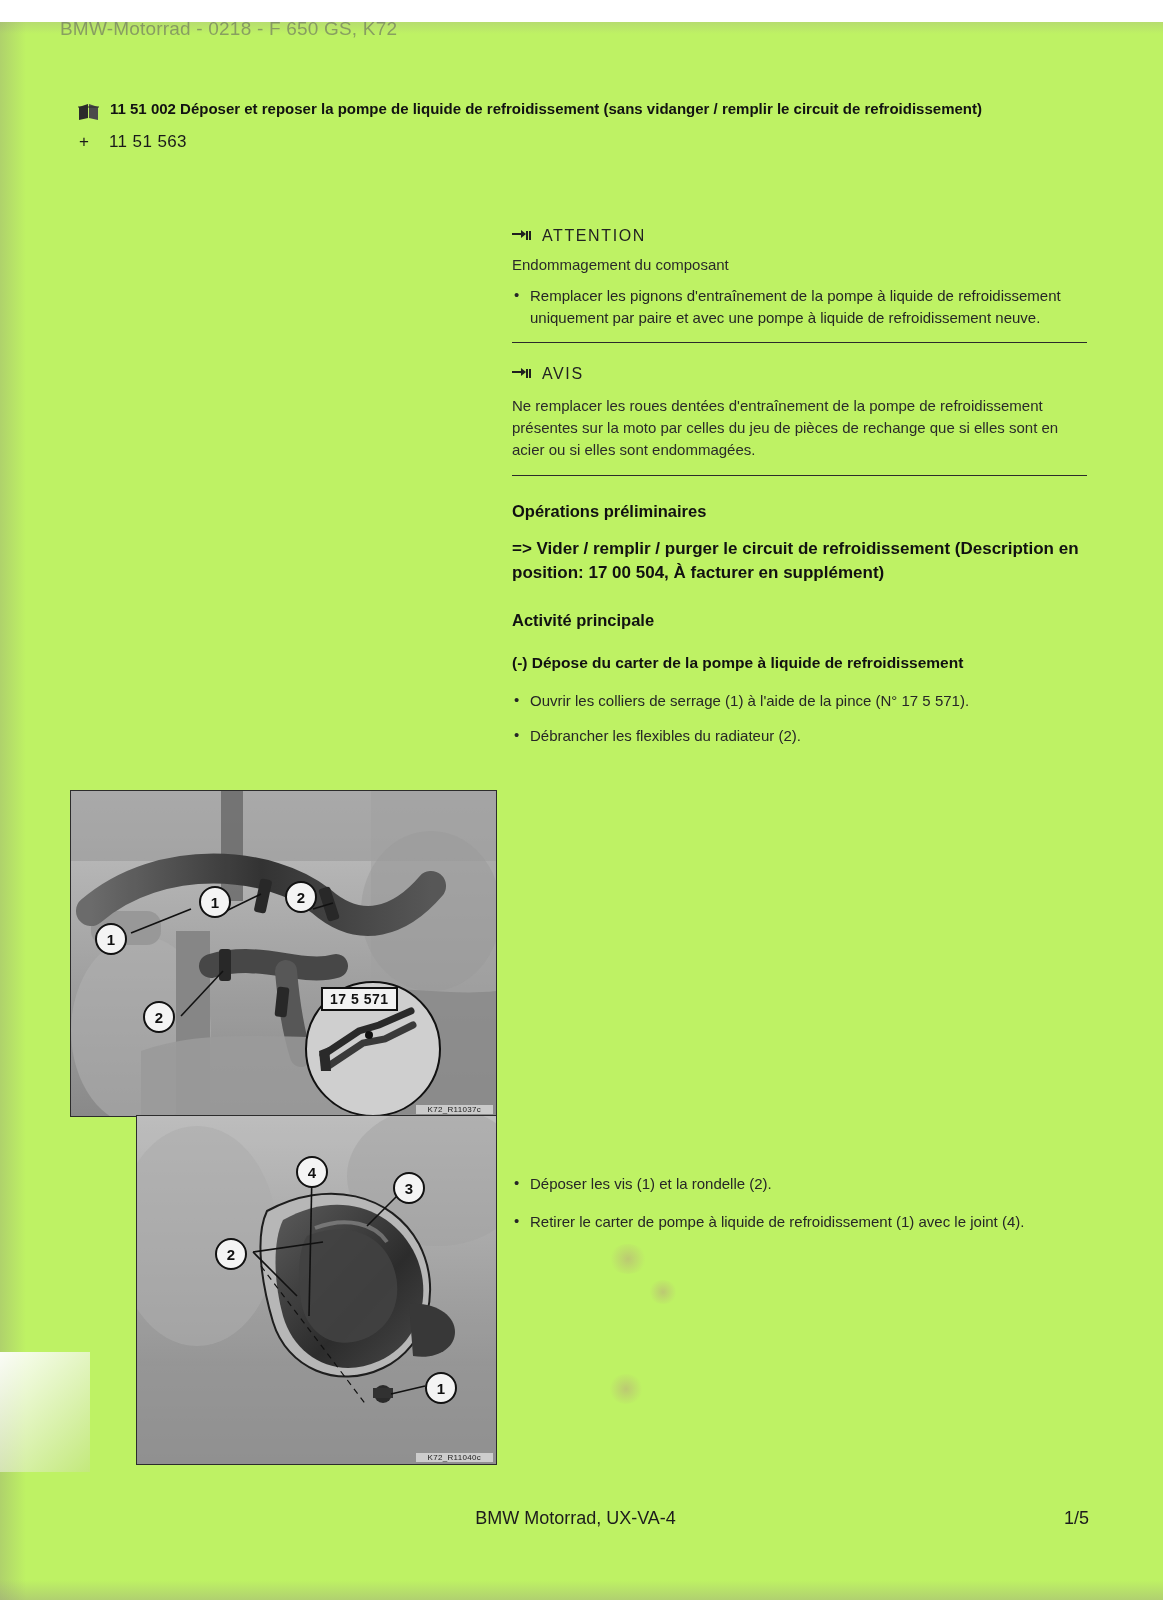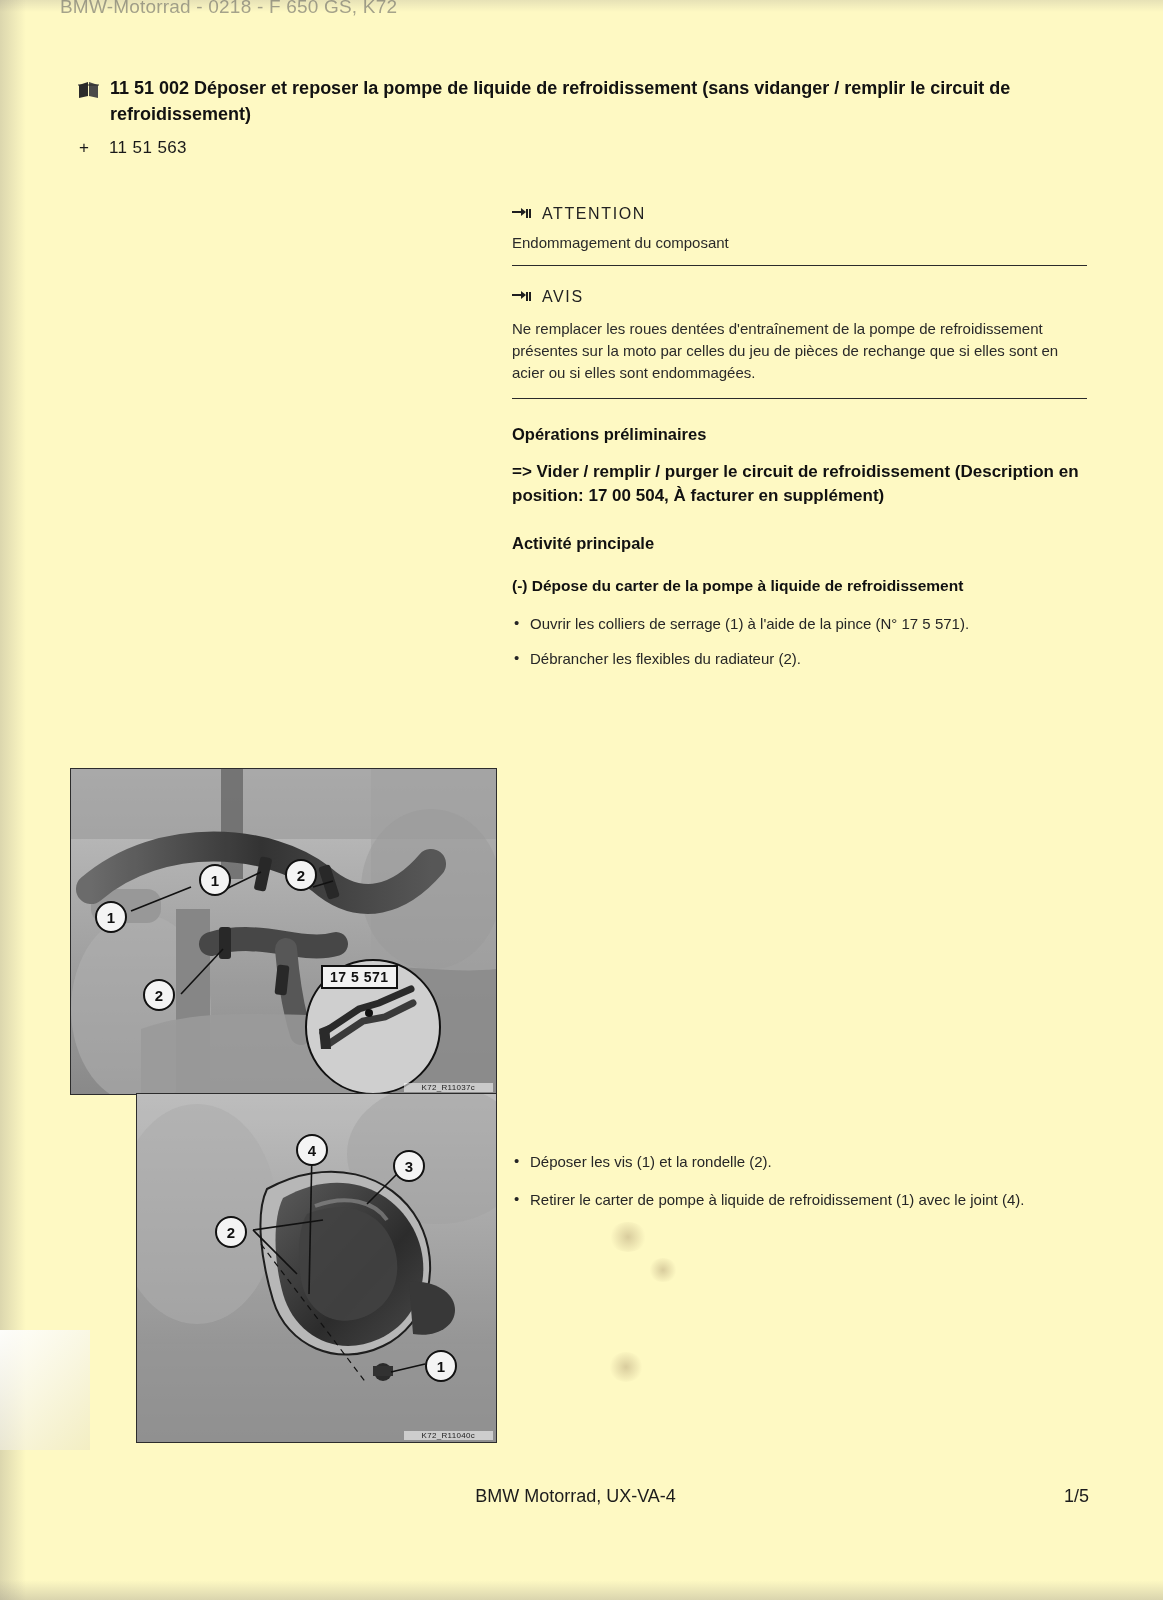--- a/index.html
+++ b/index.html
@@ -12,21 +12,22 @@
     height: 1600px;
     position: relative;
     font-family: "Liberation Sans", sans-serif;
     color: #1a1a1a;
     overflow: hidden;
   }
 
   .page {
     position: absolute;
     inset: 0;
-    background: #fef9c3;
+    background: #bef264;
+    margin-top: 22px;
   }
 
   
   .scan-shadow-left {
     position: absolute;
     left: 0; top: 0; bottom: 0;
     width: 26px;
     background: linear-gradient(to right, rgba(140,135,125,0.30), rgba(255,255,255,0));
     pointer-events: none;
   }
@@ -83,21 +84,21 @@
     align-items: flex-start;
   }
   .book-icon {
     width: 22px;
     height: 18px;
     margin-top: 5px;
     margin-right: 10px;
     flex: none;
   }
   .title-text {
-    font-size: 18px;
+    font-size: 15px;
     font-weight: bold;
     line-height: 1.42;
     color: #121212;
   }
   .code-row {
     display: flex;
     align-items: baseline;
     margin-top: 11px;
     margin-left: 1px;
   }
@@ -229,21 +230,21 @@
     width: 359px;
     height: 348px;
   }
   .fig-caption {
     position: absolute;
     right: 3px;
     bottom: 2px;
     font-size: 8px;
     color: #1b1b1b;
     background: rgba(255,255,255,0.55);
-    padding: 0 18px;
+    padding: 0 12px;
     letter-spacing: 0.3px;
   }
   .callout {
     position: absolute;
     width: 28px;
     height: 28px;
     border: 2px solid #111;
     border-radius: 50%;
     background: #f4f4f4;
     color: #111;
@@ -335,20 +336,23 @@
 
     <div class="notice-head">
       <svg class="hand-icon" viewBox="0 0 20 14">
         <path d="M0 4 L9 4 L9 1 L14 5 L9 9 L9 6 L0 6 Z" fill="#1f1f1f"></path>
         <rect x="14" y="2" width="2" height="9" fill="#1f1f1f"></rect>
         <rect x="17" y="2" width="2" height="9" fill="#1f1f1f"></rect>
       </svg>
       <span>ATTENTION</span>
     </div>
     <div class="notice-body">Endommagement du composant</div>
+    <ul class="bullets">
+      <li>Remplacer les pignons d'entraînement de la pompe à liquide de refroidissement uniquement par paire et avec une pompe à liquide de refroidissement neuve.</li>
+    </ul>
     <hr class="rule">
 
     <div class="block-gap"></div>
 
     <div class="notice-head">
       <svg class="hand-icon" viewBox="0 0 20 14">
         <path d="M0 4 L9 4 L9 1 L14 5 L9 9 L9 6 L0 6 Z" fill="#1f1f1f"></path>
         <rect x="14" y="2" width="2" height="9" fill="#1f1f1f"></rect>
         <rect x="17" y="2" width="2" height="9" fill="#1f1f1f"></rect>
       </svg>

